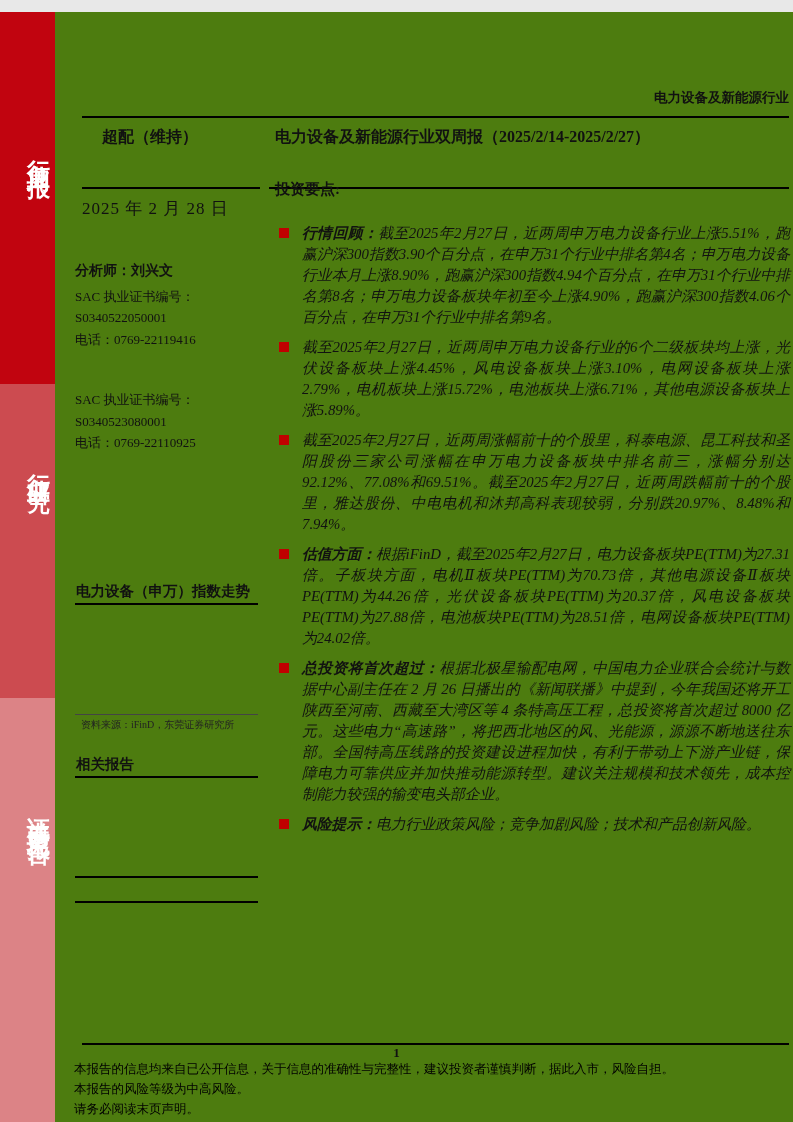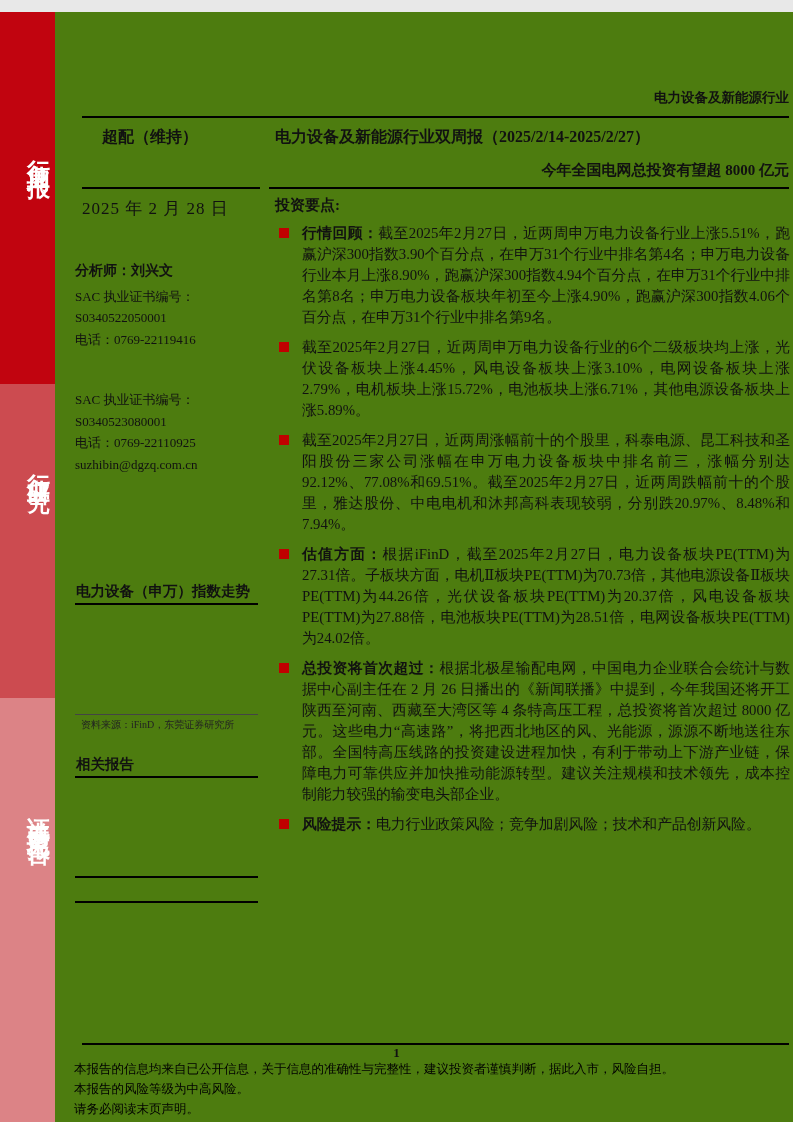--- a/index.html
+++ b/index.html
@@ -39,23 +39,23 @@
   .analyst .nm{font-size:14px;font-weight:bold;margin-bottom:4px;}
   .chart-title{position:absolute;left:76px;top:570px;font-size:14.5px;font-weight:bold;}
   .chart-title-rule{left:75px;width:183px;top:591px;height:2px;}
   .source-rule{left:75px;width:183px;top:702px;height:1px;background:#444;}
   .chart-source{position:absolute;left:81px;top:706px;font-size:10px;color:#222;}
   .related-title{position:absolute;left:76px;top:743px;font-size:14.5px;font-weight:bold;}
   .related-rule{left:75px;width:183px;top:764px;height:2px;}
   .blank-line-1{left:75px;width:183px;top:864px;height:1.5px;}
   .blank-line-2{left:75px;width:183px;top:889px;height:1.5px;}
   
-  .section-title{position:absolute;left:275px;top:184px;font-size:15px;font-weight:bold;}
+  .section-title{position:absolute;left:275px;top:168px;font-size:15px;font-weight:bold;}
   .bullets{position:absolute;left:276px;top:211px;width:514px;}
-  .bullet{display:flex;margin-bottom:9px;}
+  .bullet{display:flex;margin-bottom:9px;font-style:italic;}
   .bullet .marker{flex:0 0 10px;width:10px;height:10px;background:#c00000;margin:5px 13px 0 3px;}
   .bullet p{flex:1;margin:0;font-size:14.8px;line-height:21px;text-align:justify;}
   .bullet p b{font-weight:bold;}
   
   .footer-rule{left:82px;right:4px;top:1031px;height:2px;}
   .page-number{position:absolute;left:0;right:0;top:1033px;text-align:center;font-size:13px;font-weight:bold;}
   .footer-text{position:absolute;left:74px;top:1047px;font-size:12.5px;line-height:20px;color:#000;}
 </style>
 </head>
 <body>
@@ -66,38 +66,36 @@
   <div class="sb sb-2"></div>
   <div class="sb sb-3"></div>
   <div class="sb-label sb-label-1">行业周报</div>
   <div class="sb-label sb-label-2">行业研究</div>
   <div class="sb-label sb-label-3">证券研究报告</div>
 
   <div class="industry-topright">电力设备及新能源行业</div>
   <div class="rule rule-top"></div>
   <div class="rating">超配（维持）</div>
   <div class="report-title">电力设备及新能源行业双周报（2025/2/14-2025/2/27）</div>
-  <div class="report-subtitle">今年全国电网总投资有望超 8000 亿元</div>
   <div class="rule subrule-left"></div>
   <div class="rule subrule-right"></div>
 
   <div class="report-date">2025 年 2 月 28 日</div>
 
   <div class="analyst analyst-a">
     <div class="nm">分析师：刘兴文</div>
     <div>SAC 执业证书编号：</div>
     <div>S0340522050001</div>
     <div>电话：0769-22119416</div>
   </div>
 
   <div class="analyst analyst-b">
     <div>SAC 执业证书编号：</div>
     <div>S0340523080001</div>
     <div>电话：0769-22110925</div>
-    <div>suzhibin@dgzq.com.cn</div>
   </div>
 
   <div class="chart-title">电力设备（申万）指数走势</div>
   <div class="rule chart-title-rule"></div>
   <div class="rule source-rule"></div>
   <div class="chart-source">资料来源：iFinD，东莞证券研究所</div>
   <div class="related-title">相关报告</div>
   <div class="rule related-rule"></div>
   <div class="rule blank-line-1"></div>
   <div class="rule blank-line-2"></div>

